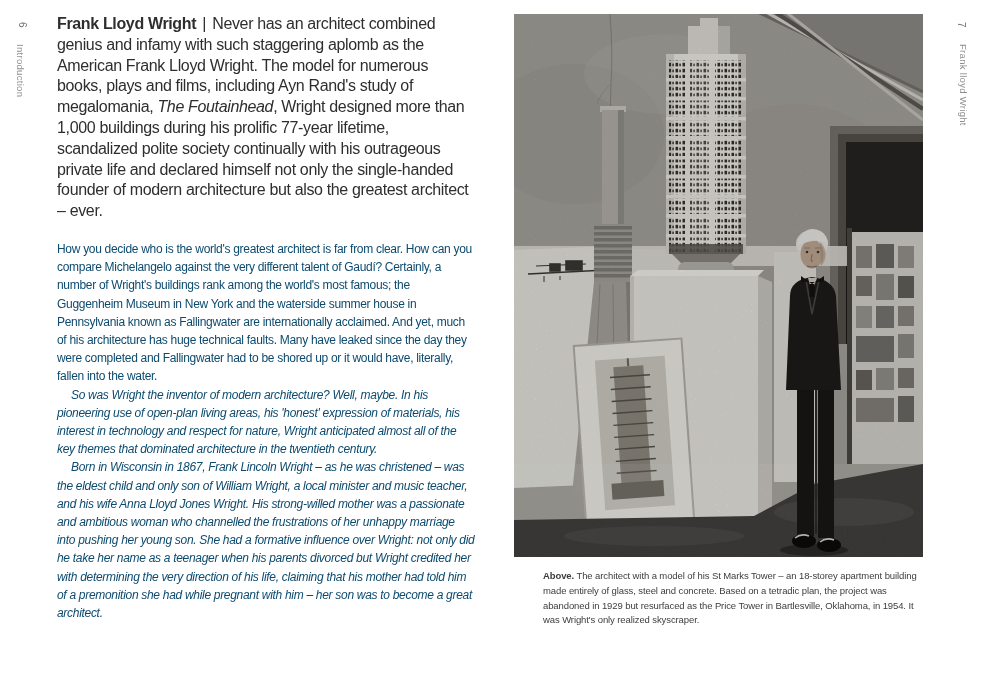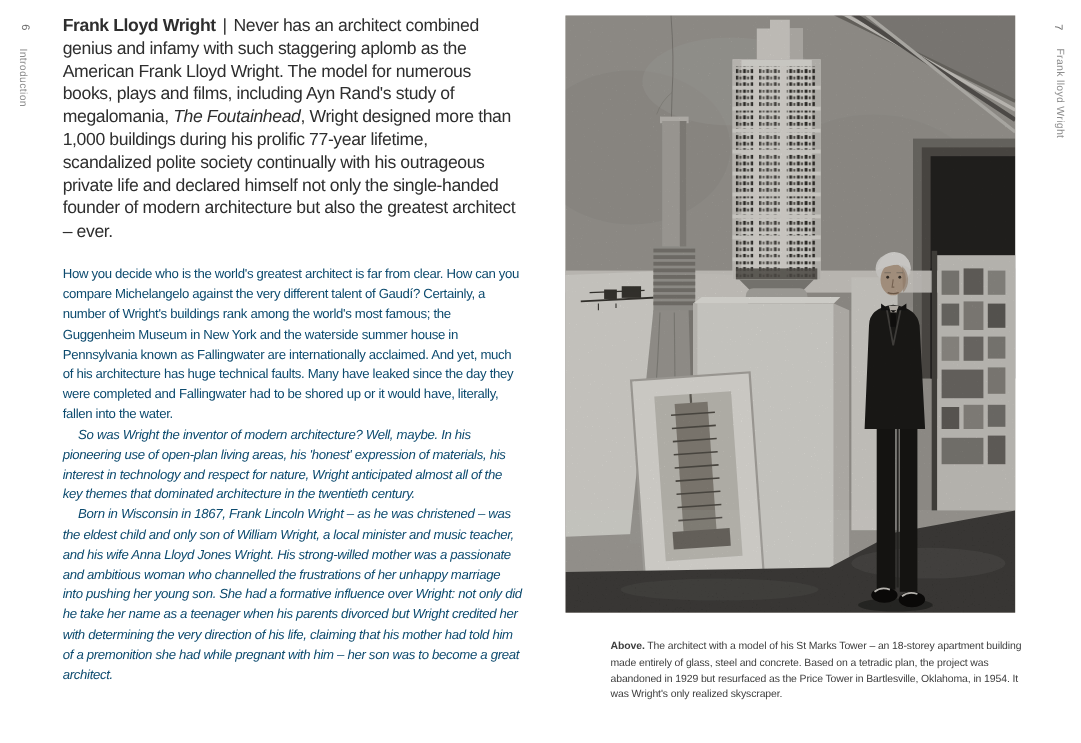--- a/index.html
+++ b/index.html
@@ -34,21 +34,21 @@
     text-align:left;
   }
   .body-block p{margin:0;}
   .body-block p.ind{text-indent:14px;font-style:italic;}
   .photo{
     position:absolute;left:514px;top:14px;width:409px;height:543px;
     background:#a6a39d;overflow:hidden;
   }
   .photo svg{display:block;width:100%;height:100%;}
   .caption{
-    position:absolute;left:543px;top:569px;width:384px;margin:12px;
+    position:absolute;left:543px;top:569px;width:384px;margin:0;
     font-size:9.5px;line-height:14.8px;color:#3d3d3d;letter-spacing:-.1px;
   }
   .caption strong{font-weight:bold;}
 </style>
 </head>
 <body>
 
 <div class="pagenum pagenum-left">6</div>
 <div class="spine spine-left">Introduction</div>
 

